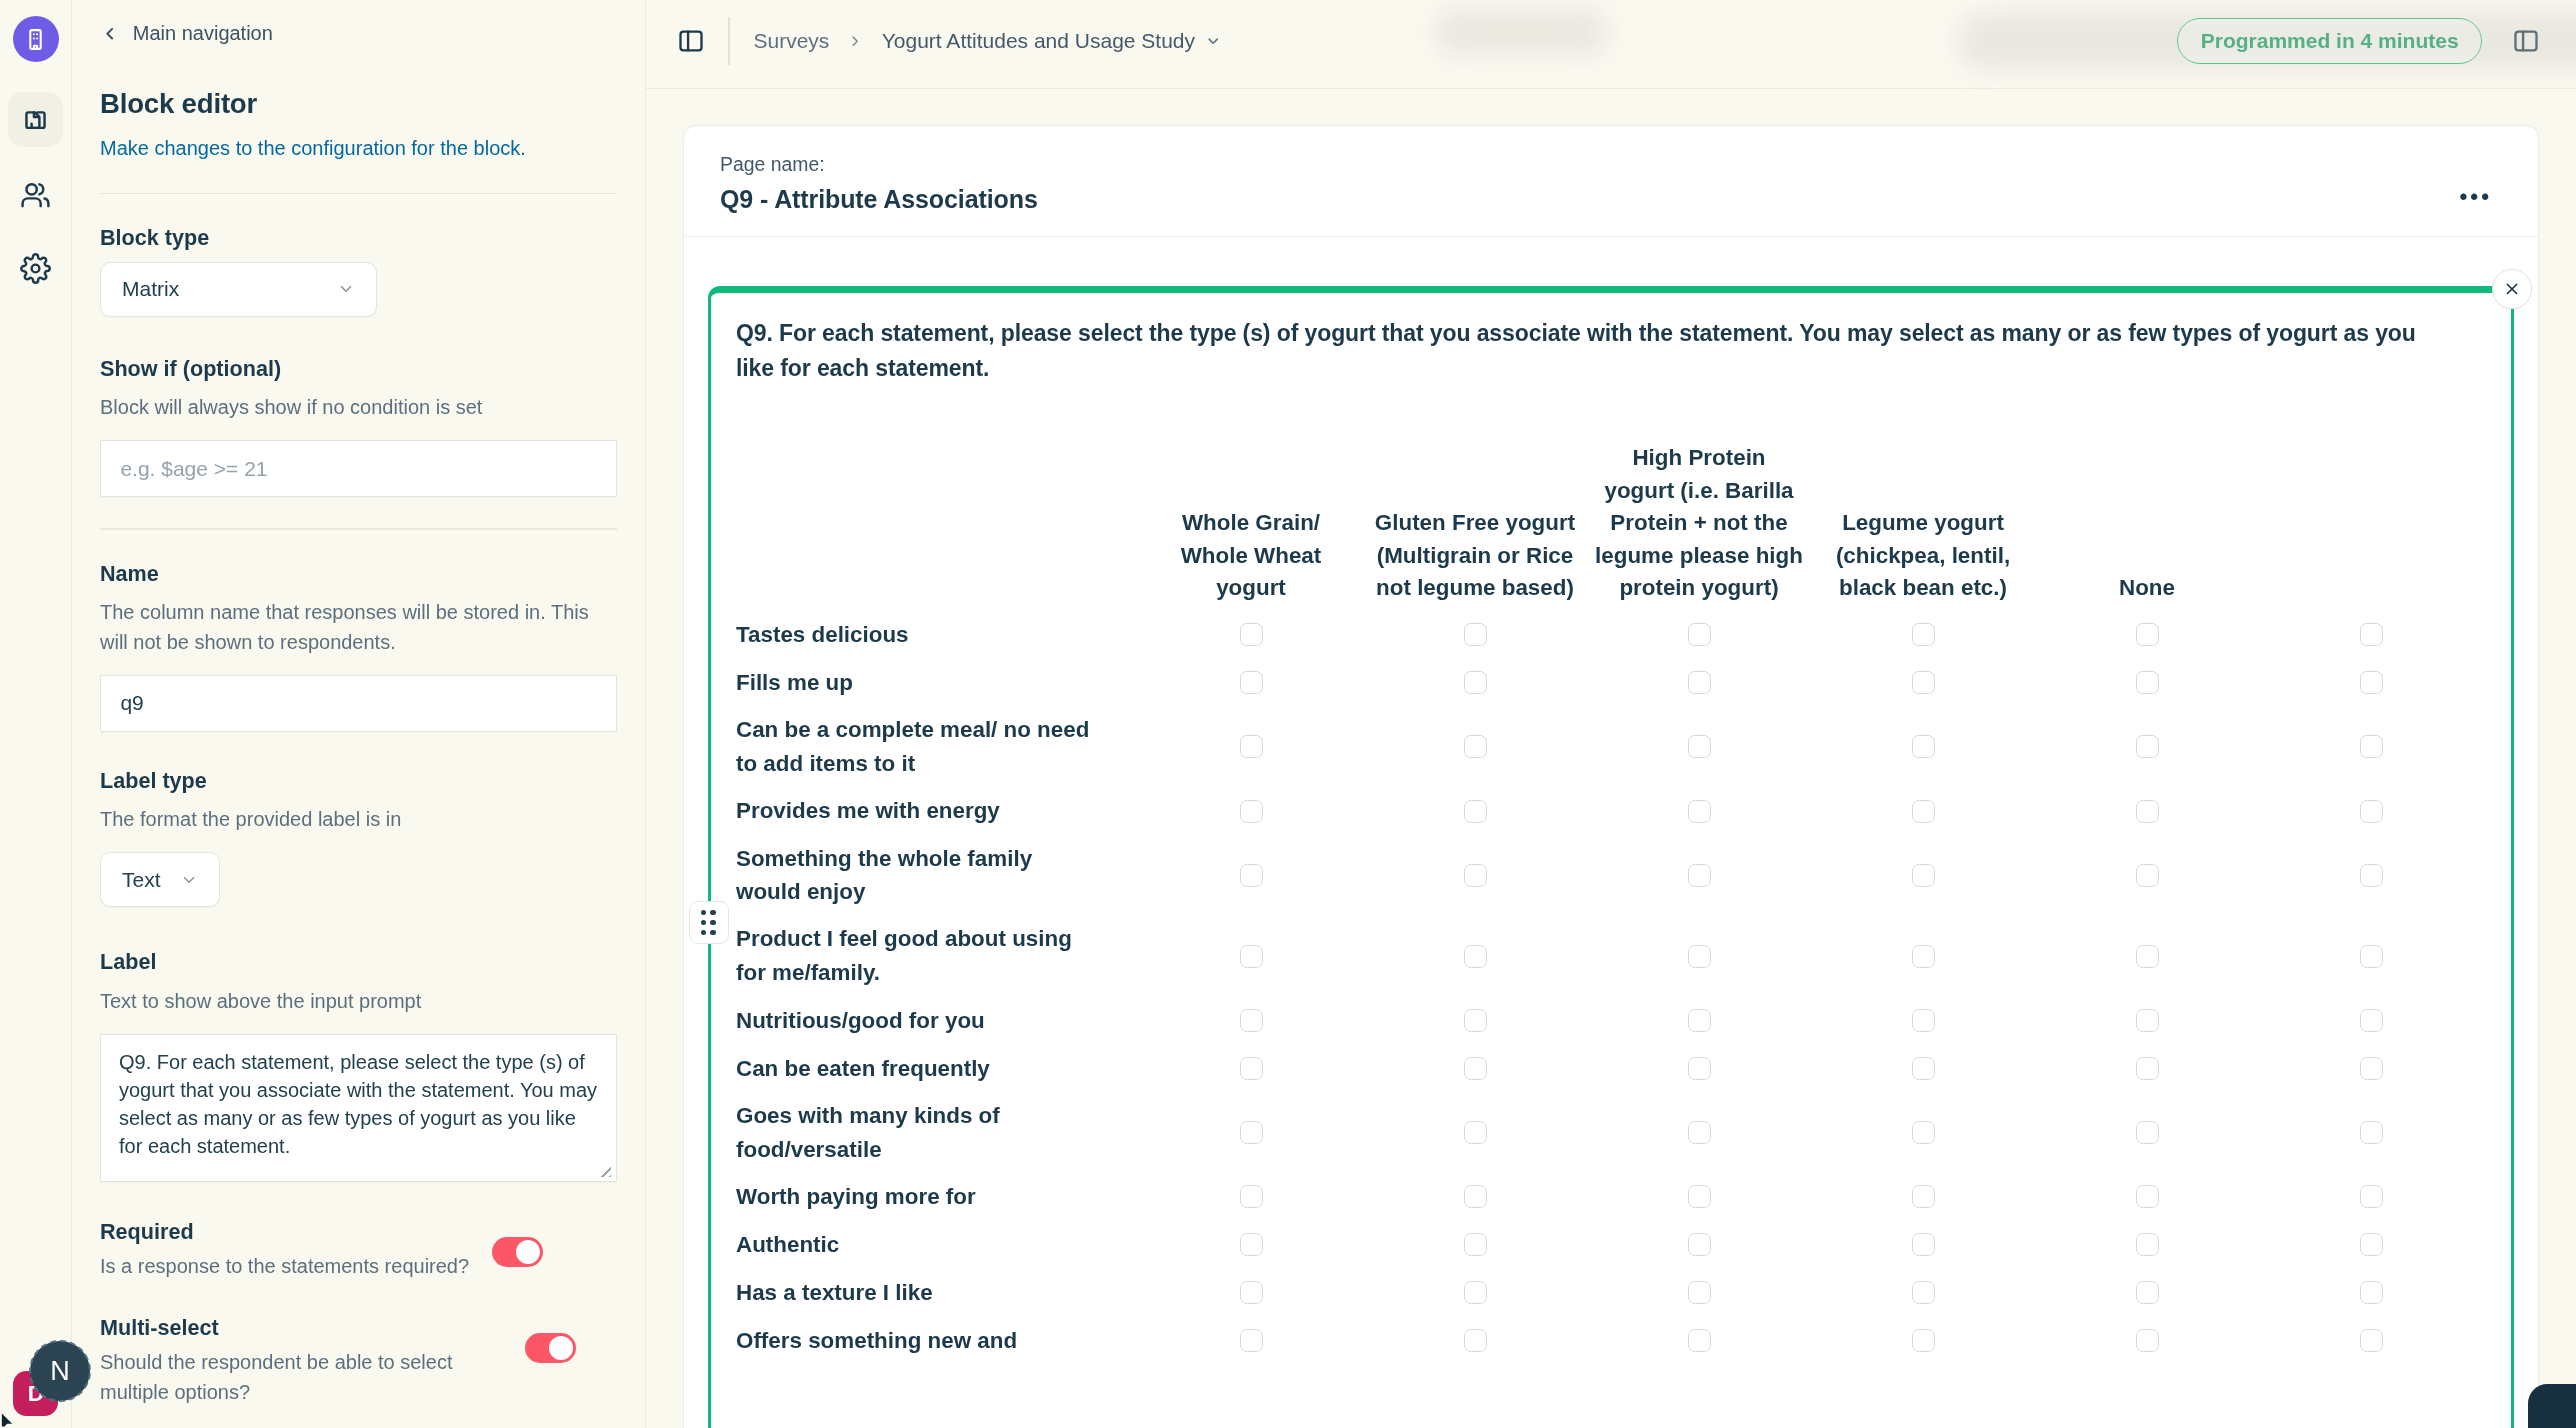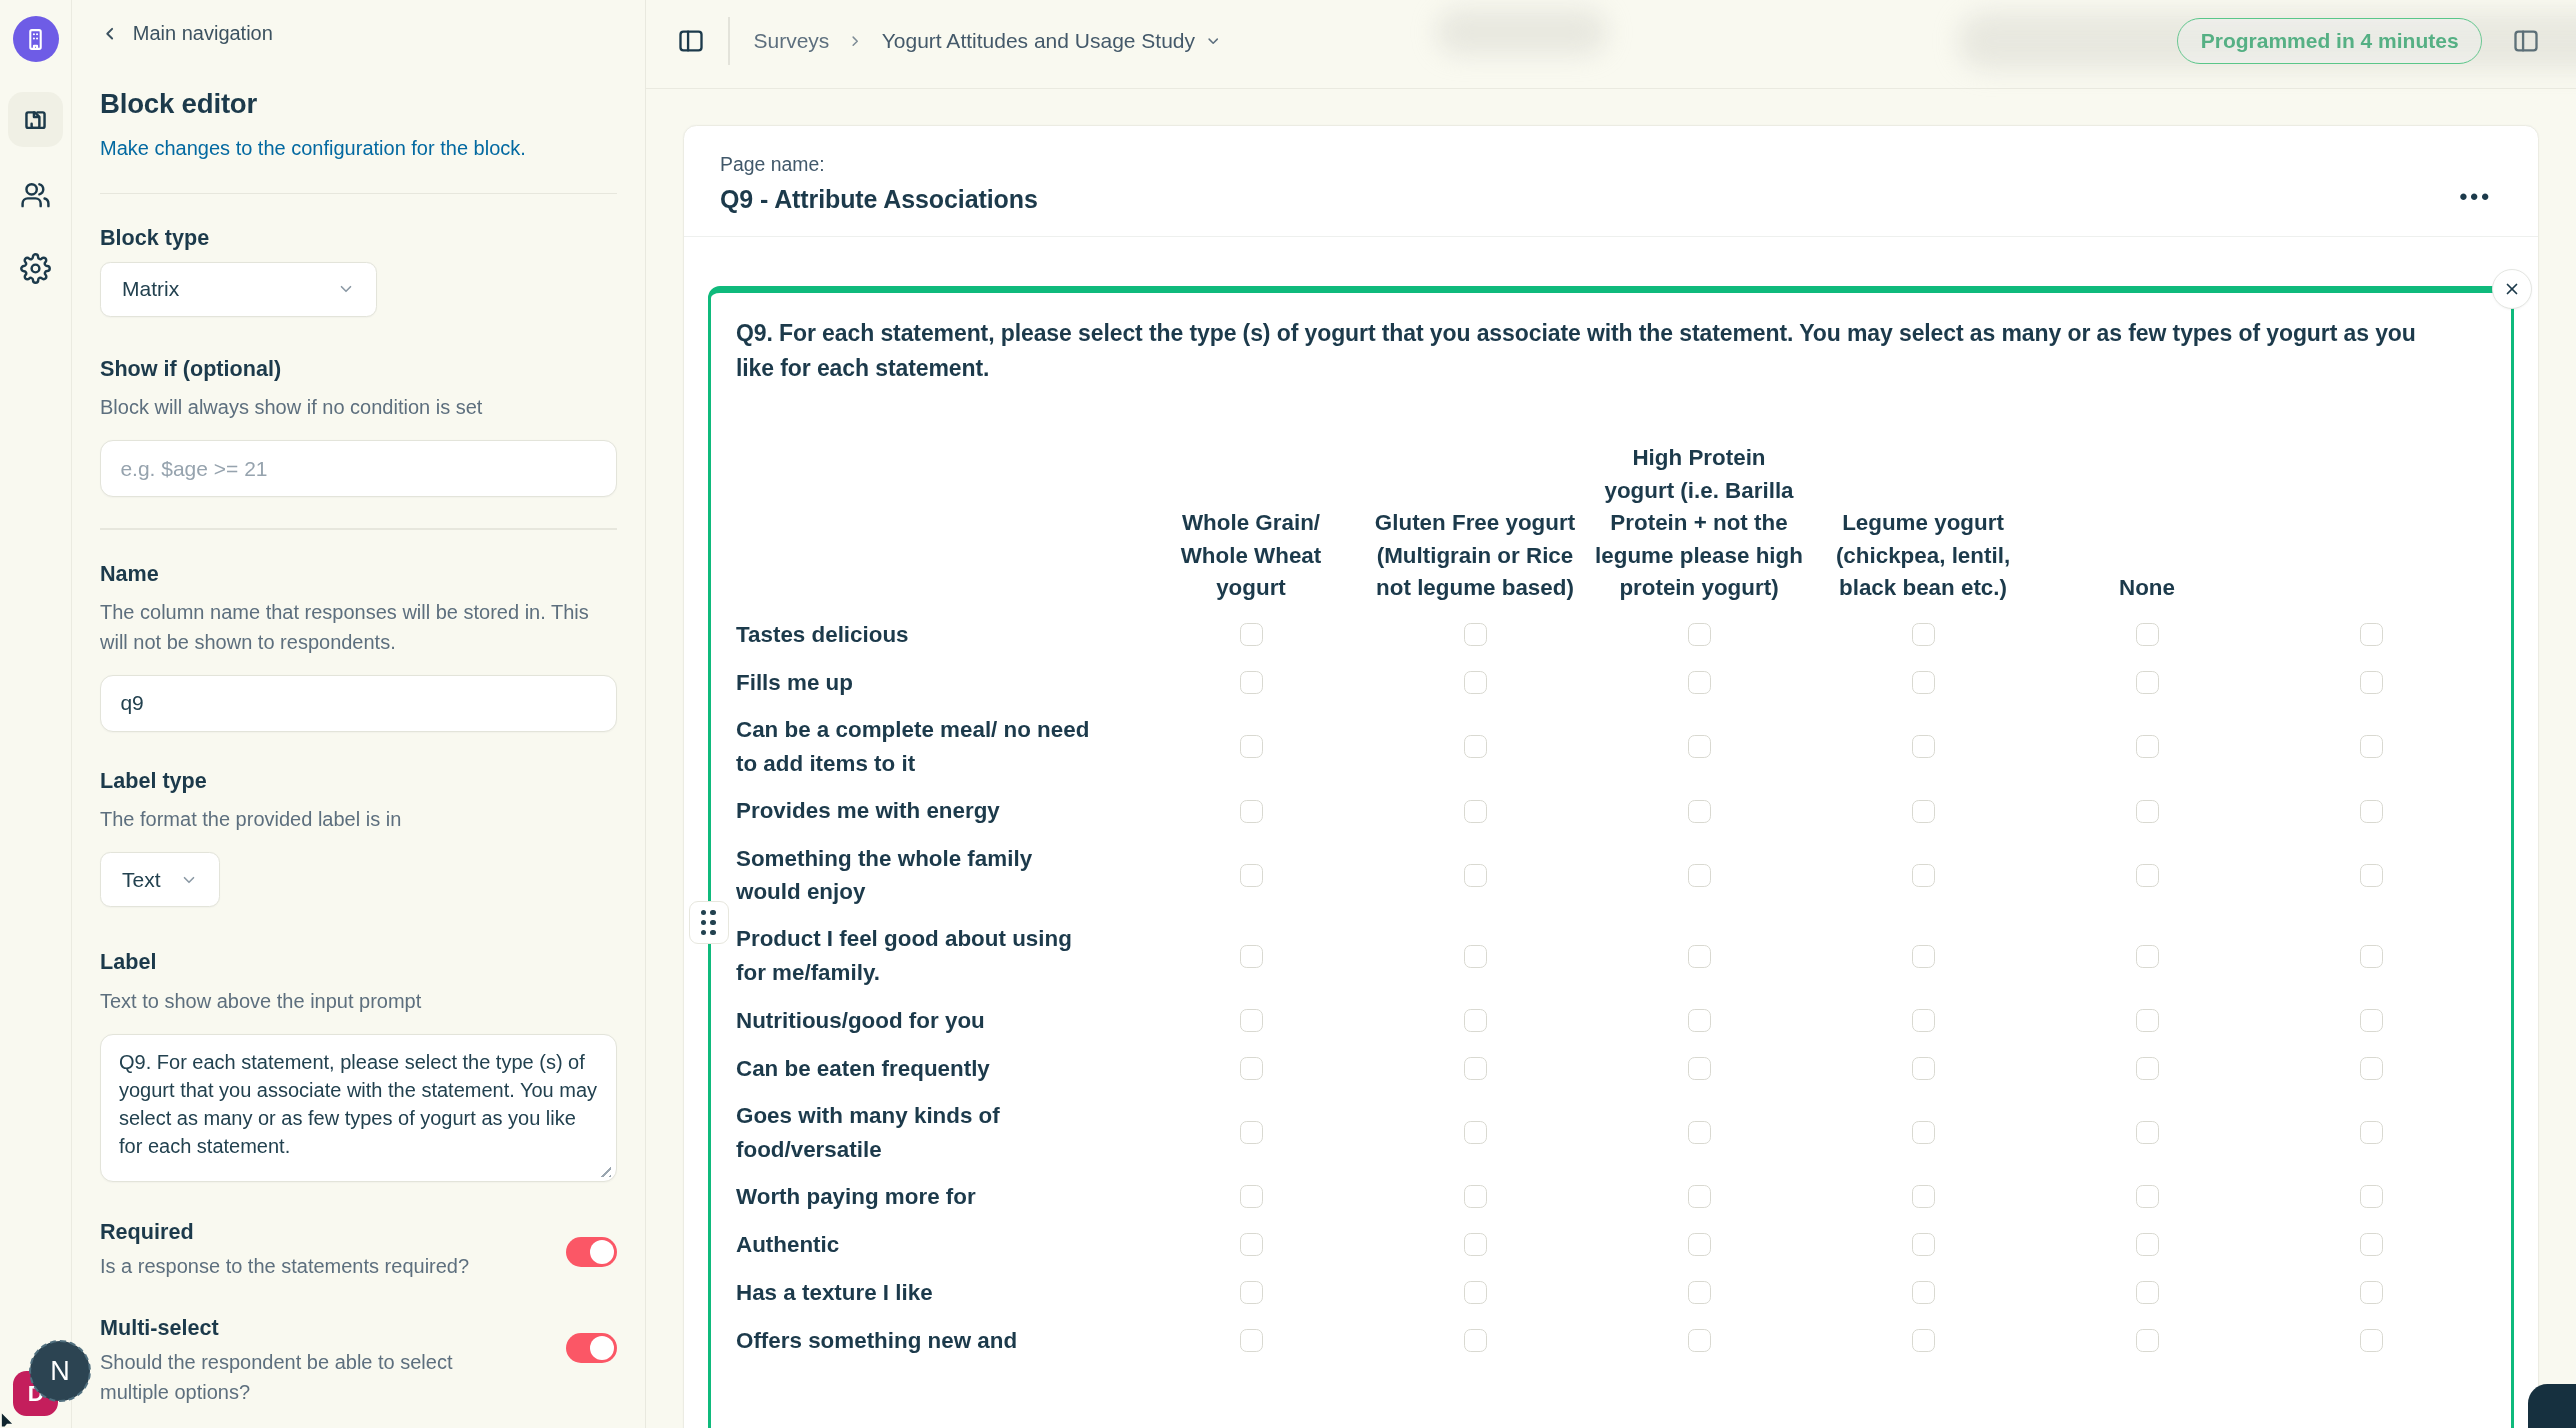--- a/index.html
+++ b/index.html
@@ -21,26 +21,26 @@
   .side-back { display:flex; align-items:center; gap:13.4px; color:#3c5260; font-size:20px; margin-bottom:43px; cursor:pointer;text-align:center; }
   .side-back svg { width:19.4px; height:19.4px; }
   .side-title { font-size:27.6px; font-weight:700; letter-spacing:-0.2px; margin-bottom:13.4px; }
   .side-sub { font-size:20px; color:#0369a1; line-height:1.4; }
   .divider { height:1.5px; background:#e7e7dd; margin:31px 0; }
   .fld-label { font-size:21.6px; font-weight:700; margin-bottom:10.4px; }
   .fld-help { font-size:20px; color:#5d6f7e; line-height:1.5; margin-bottom:18px; }
   .select { background:#fff; border:1.5px solid #e3e4da; border-radius:10.4px; height:55px; display:inline-flex; align-items:center; gap:19.4px; padding:0 21px; font-size:21px; color:#22414f; cursor:pointer; box-shadow:0 0.7px 1.5px rgba(20,40,60,.03); }
   .select svg { width:18px; height:18px; color:#8b99a5; }
   .select.wide { width:277px; justify-content:space-between; }
-  .text-input { width:100%; background:#fff; border:1.5px solid #e3e4da; border-radius:13px; height:57px; font-size:21px; color:#22414f; padding:0 19.4px; font-family:inherit; outline:none; box-shadow:0 0.7px 1.5px rgba(20,40,60,.03); }
+  .text-input { width:100%; background:#fff; border:1.5px solid #e3e4da; border-radius:1px; height:57px; font-size:21px; color:#22414f; padding:0 19.4px; font-family:inherit; outline:none; box-shadow:0 0.7px 1.5px rgba(20,40,60,.03); }
   .text-input::placeholder { color:#96a3ae; }
   .textarea-wrap { position:relative; }
   textarea.text-input { height:148px; padding:13.4px 18px; line-height:1.4; resize:none; font-size:20px; }
   .resize-grip { position:absolute; right:6px; bottom:7.5px; width:12.7px; height:12.7px; background:repeating-linear-gradient(315deg,#9aa6b0 0 1.9px,transparent 1.9px 5.2px); clip-path:polygon(100% 0,100% 100%,0 100%); }
-  .toggle-row { display:flex; align-items:flex-start; justify-content:space-between; gap:22.4px; margin-top:34px; }
+  .toggle-row { display:flex; align-items:flex-start; gap:22.4px; margin-top:34px; }
   .toggle { width:51px; height:30px; border-radius:15px; background:#fb5766; position:relative; flex:0 0 51px; margin-top:18px; cursor:pointer; }
   .toggle::after { content:""; position:absolute; right:3px; top:3px; width:24px; height:24px; border-radius:50%; background:#fff; }
   
   .main { flex:1; display:flex; flex-direction:column; position:relative; min-width:0; }
   .topbar { height:89px; flex:0 0 89px; border-bottom:1.5px solid #eaeae0; display:flex; align-items:center; padding:0 34px 6px 28px; position:relative; }
   .tb-icon { width:33px; height:33px; color:#1c3a4b; display:flex; align-items:center; justify-content:center; cursor:pointer; }
   .tb-icon svg { width:28px; height:28px; }
   .tb-sep { width:1.5px; height:48px; background:#e3e3da; margin:0 24px 0 21px; }
   .crumb { display:flex; align-items:center; gap:18px; font-size:21px; color:#5d6f7e; }
   .crumb .cur { color:#44596a; display:flex; align-items:center; gap:10.4px; cursor:pointer; }

